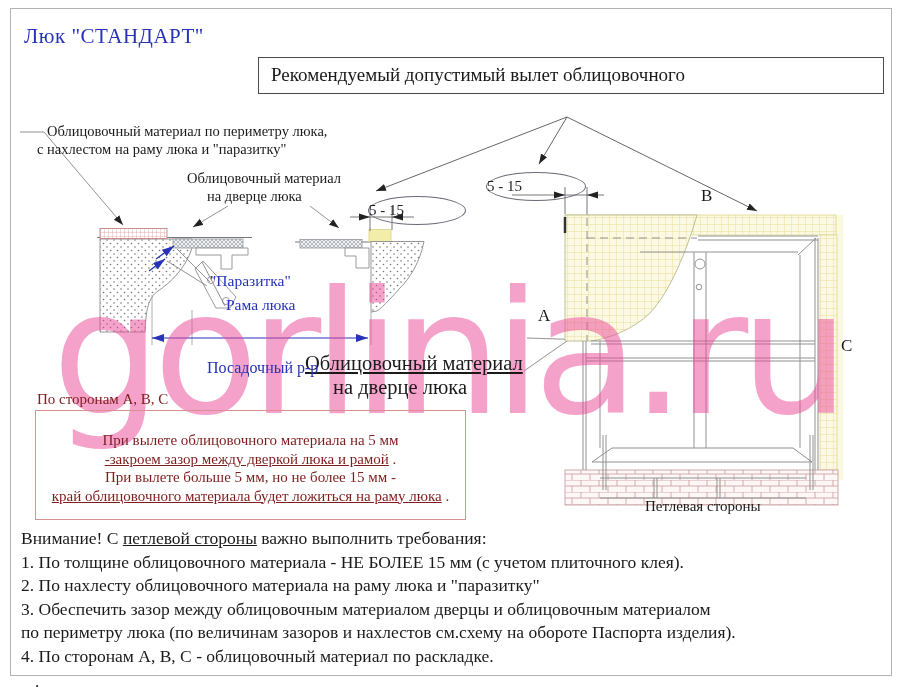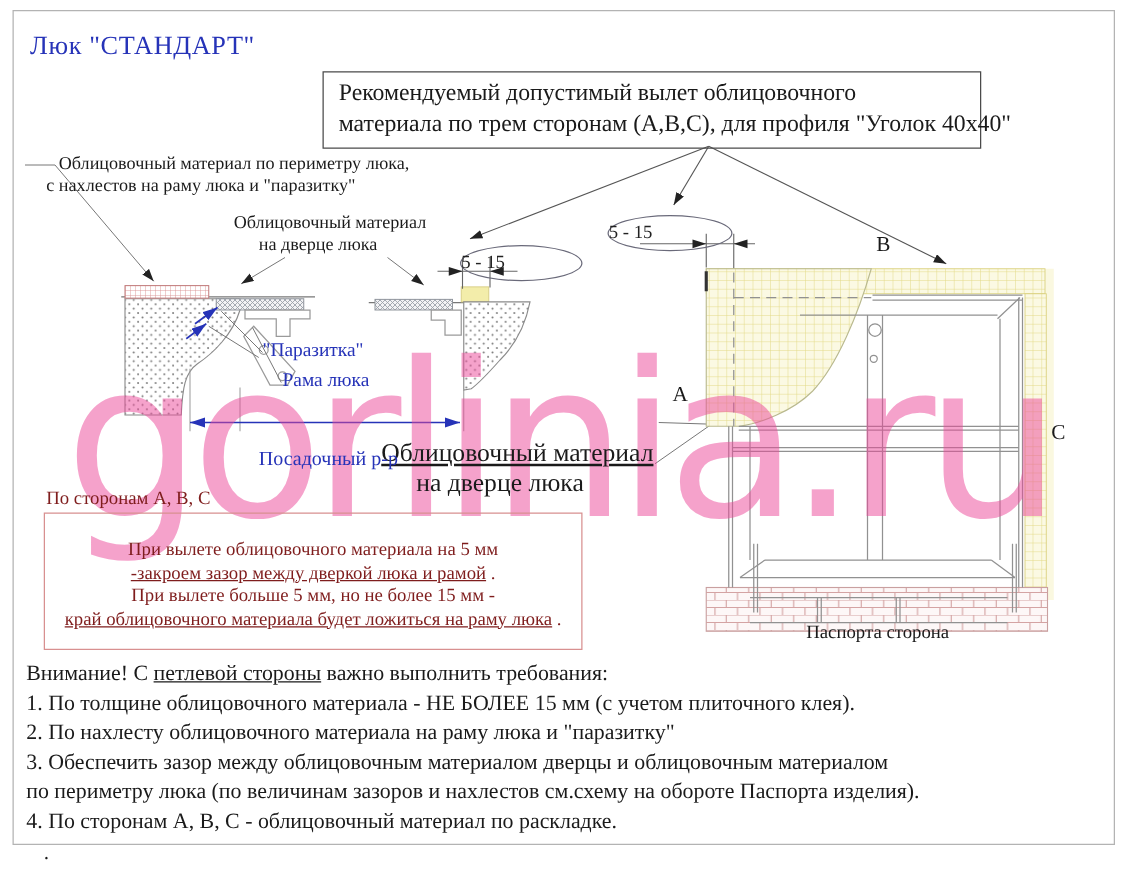--- a/index.html
+++ b/index.html
@@ -5,21 +5,21 @@
   html,body{margin:0;padding:0;background:#ffffff;}
   .page{position:relative;width:900px;height:700px;background:#ffffff;overflow:hidden;
         font-family:"Liberation Serif",serif;color:#1a1a1a;}
   .page-border{position:absolute;left:10px;top:8px;width:882px;height:668px;
         border:1px solid #b3b3b3;box-sizing:border-box;pointer-events:none;}
   .abs{position:absolute;white-space:nowrap;}
   .blue{color:#2633b8;}
   .red{color:#7f1d1d;}
   .u{text-decoration:underline;}
   #title{left:24px;top:24px;font-size:21px;letter-spacing:.5px;}
-  #headerBox{left:258px;top:57px;width:527px;box-sizing:border-box;border:1px solid #4a4a4a;
+  #headerBox{left:258px;top:57px;width:626px;box-sizing:border-box;border:1px solid #4a4a4a;
         padding:4px 12px 6px 12px;font-size:19px;line-height:25px;background:transparent;}
   .lblS{font-size:14.5px;}
   #lbl1a{left:47px;top:123px;}
   #lbl1b{left:37px;top:141px;}
   #lbl2a{left:187px;top:170px;}
   #lbl2b{left:207px;top:188px;}
   .oval{border:1px solid #6a6a7a;border-radius:50%;display:flex;align-items:center;
         justify-content:flex-start;font-size:15px;color:#222;}
   #oval1{left:368px;top:196px;width:96px;height:27px;}
   #oval2{left:486px;top:172px;width:98px;height:27px;}
@@ -194,25 +194,24 @@
       <line x1="565" y1="217" x2="565" y2="233" stroke="#333" stroke-width="2.5"></line>
     </g>
   </svg>
 
   <div class="abs" id="watermark">gorlinia.ru</div>
 
   <div class="abs txt blue" id="title">Люк "СТАНДАРТ"</div>
 
   <div class="abs txt" id="headerBox">
     <div>Рекомендуемый допустимый вылет облицовочного</div>
-    <div>материала по трем сторонам (А,В,С), для профиля "Уголок 40х40"</div>
   </div>
 
   <span class="abs txt lblS" id="lbl1a">Облицовочный материал по периметру люка,</span>
-  <span class="abs txt lblS" id="lbl1b">с нахлестов на раму люка и "паразитку"</span>
+  <span class="abs txt lblS" id="lbl1b">с нахлестом на раму люка и "паразитку"</span>
 
   <span class="abs txt lblS" id="lbl2a">Облицовочный материал</span>
   <span class="abs txt lblS" id="lbl2b">на дверце люка</span>
 
   <div class="abs txt oval" id="oval1">
     <span>5 - 15</span>
   </div>
   <div class="abs txt oval" id="oval2">
     <span>5 - 15</span>
   </div>
@@ -221,21 +220,21 @@
   <span class="abs txt sideLbl" id="sideB">В</span>
   <span class="abs txt sideLbl" id="sideC">С</span>
 
   <span class="abs txt u" id="bigLbl1">Облицовочный материал</span>
   <span class="abs txt" id="bigLbl2">на дверце люка</span>
 
   <span class="abs txt blue" id="parazitka">"Паразитка"</span>
   <span class="abs txt blue" id="rama">Рама люка</span>
   <span class="abs txt blue" id="posad">Посадочный р-р</span>
 
-  <span class="abs txt" id="hingeLbl">Паспорта сторона</span>
+  <span class="abs txt" id="hingeLbl">Петлевая стороны</span>
 
   <span class="abs txt red" id="warnTitle">По сторонам А, В, С</span>
 
   <div class="abs txt red" id="warnBox">
     <div>При вылете облицовочного материала  на 5 мм</div>
     <div><span class="u">-закроем зазор между дверкой люка и рамой</span><span> .</span></div>
     <div>При вылете больше 5 мм, но не более 15 мм -</div>
     <div><span class="u">край облицовочного материала будет ложиться на раму люка</span><span> .</span></div>
   </div>
 

